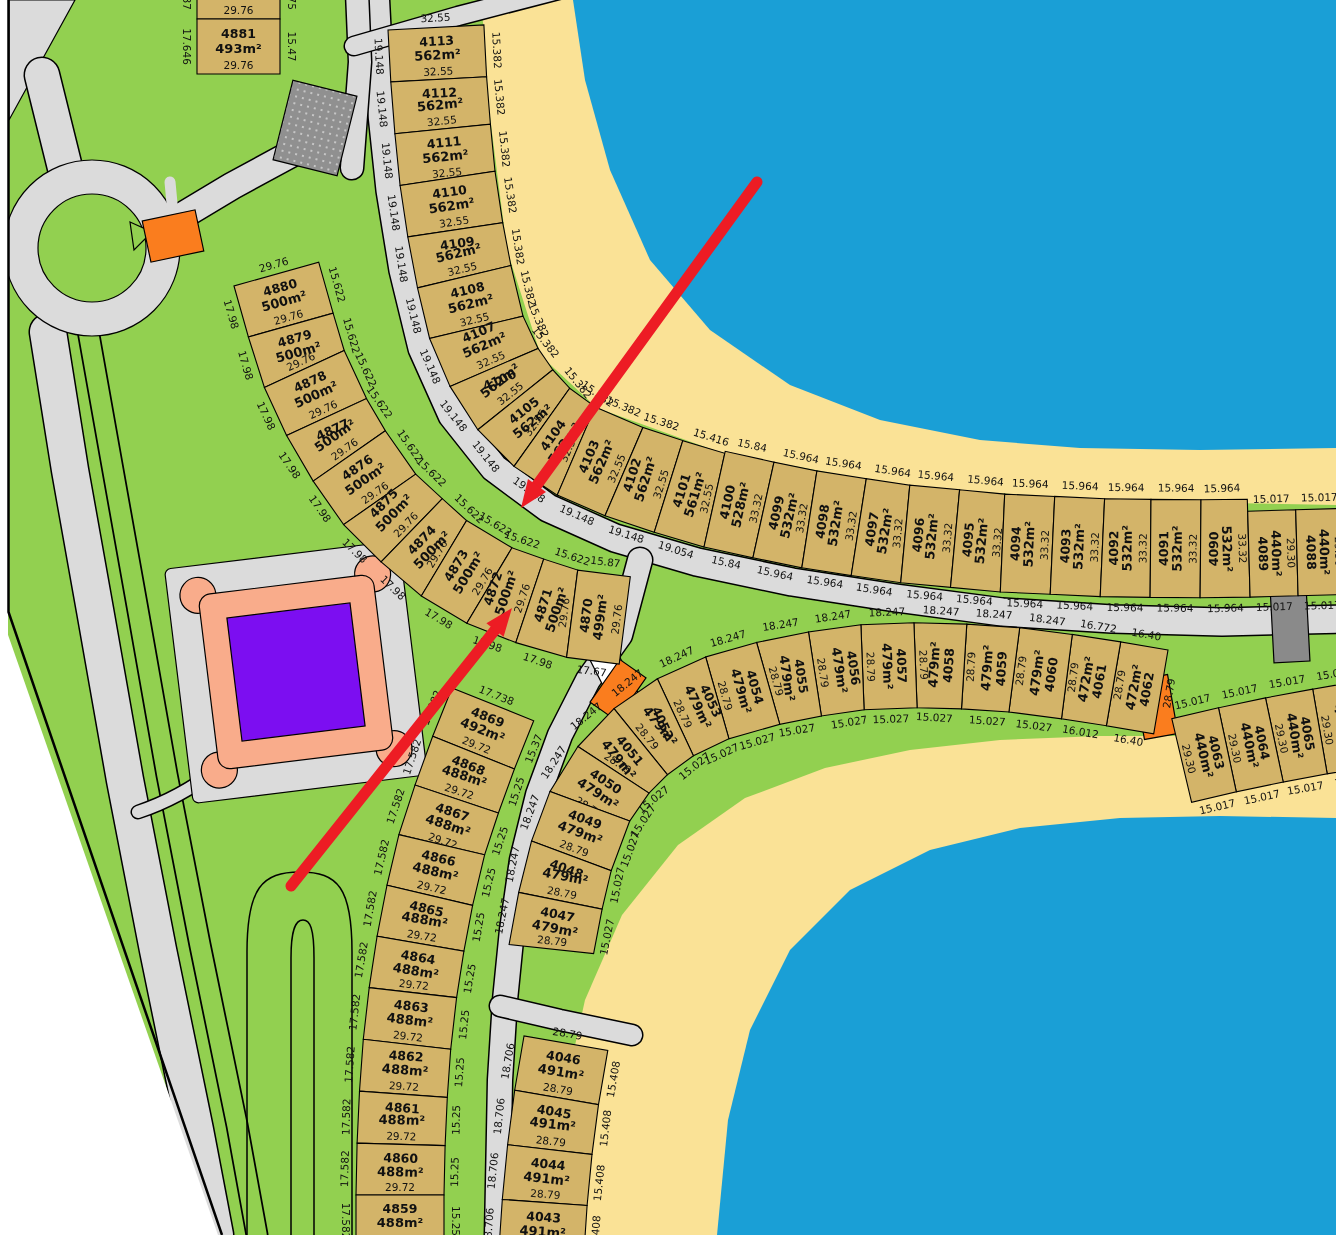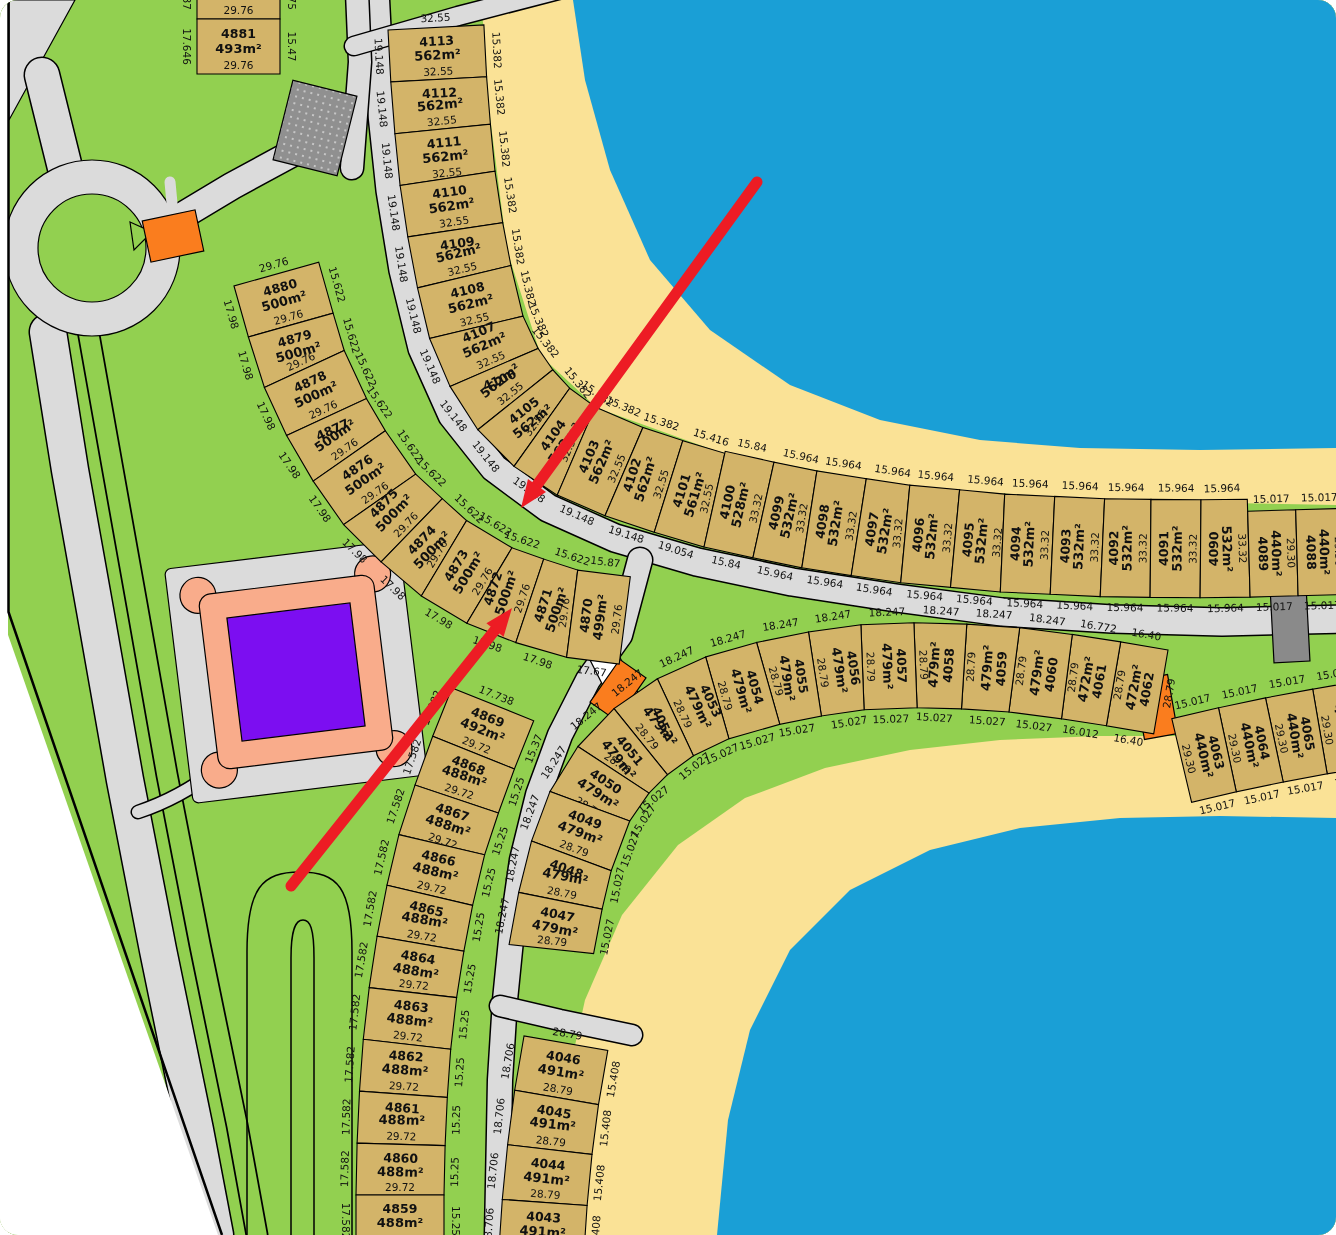--- a/index.html
+++ b/index.html
@@ -1,16 +1,16 @@
 <!DOCTYPE html>
 <html><head>
 <meta charset="utf-8">
 <style>
   html,body{margin:0;padding:0;background:#fff;}
-  #stage{position:relative;width:1336px;height:1235px;overflow:hidden;background:#4d7c0f;border-radius:18px;}
+  #stage{position:relative;width:1336px;height:1235px;overflow:hidden;background:#4d7c0f;}
   svg{display:block;}
   svg text{font-family:"DejaVu Sans","Liberation Sans",sans-serif;fill:#111;}
   .green{fill:#92D050;}
   .beach{fill:#FAE296;}
   .water{fill:#1A9FD6;}
   .road-casing{fill:none;stroke:#000;stroke-linecap:round;stroke-linejoin:round;}
   .road-fill{fill:none;stroke:#DBDBDB;stroke-linecap:round;stroke-linejoin:round;}
   .road-fill-green{fill:none;stroke:#92D050;stroke-linecap:round;stroke-linejoin:round;}
   .outline{fill:none;stroke:#000;stroke-width:1.5;}
   .gray{fill:#DBDBDB;stroke:#000;stroke-width:1.2;}

